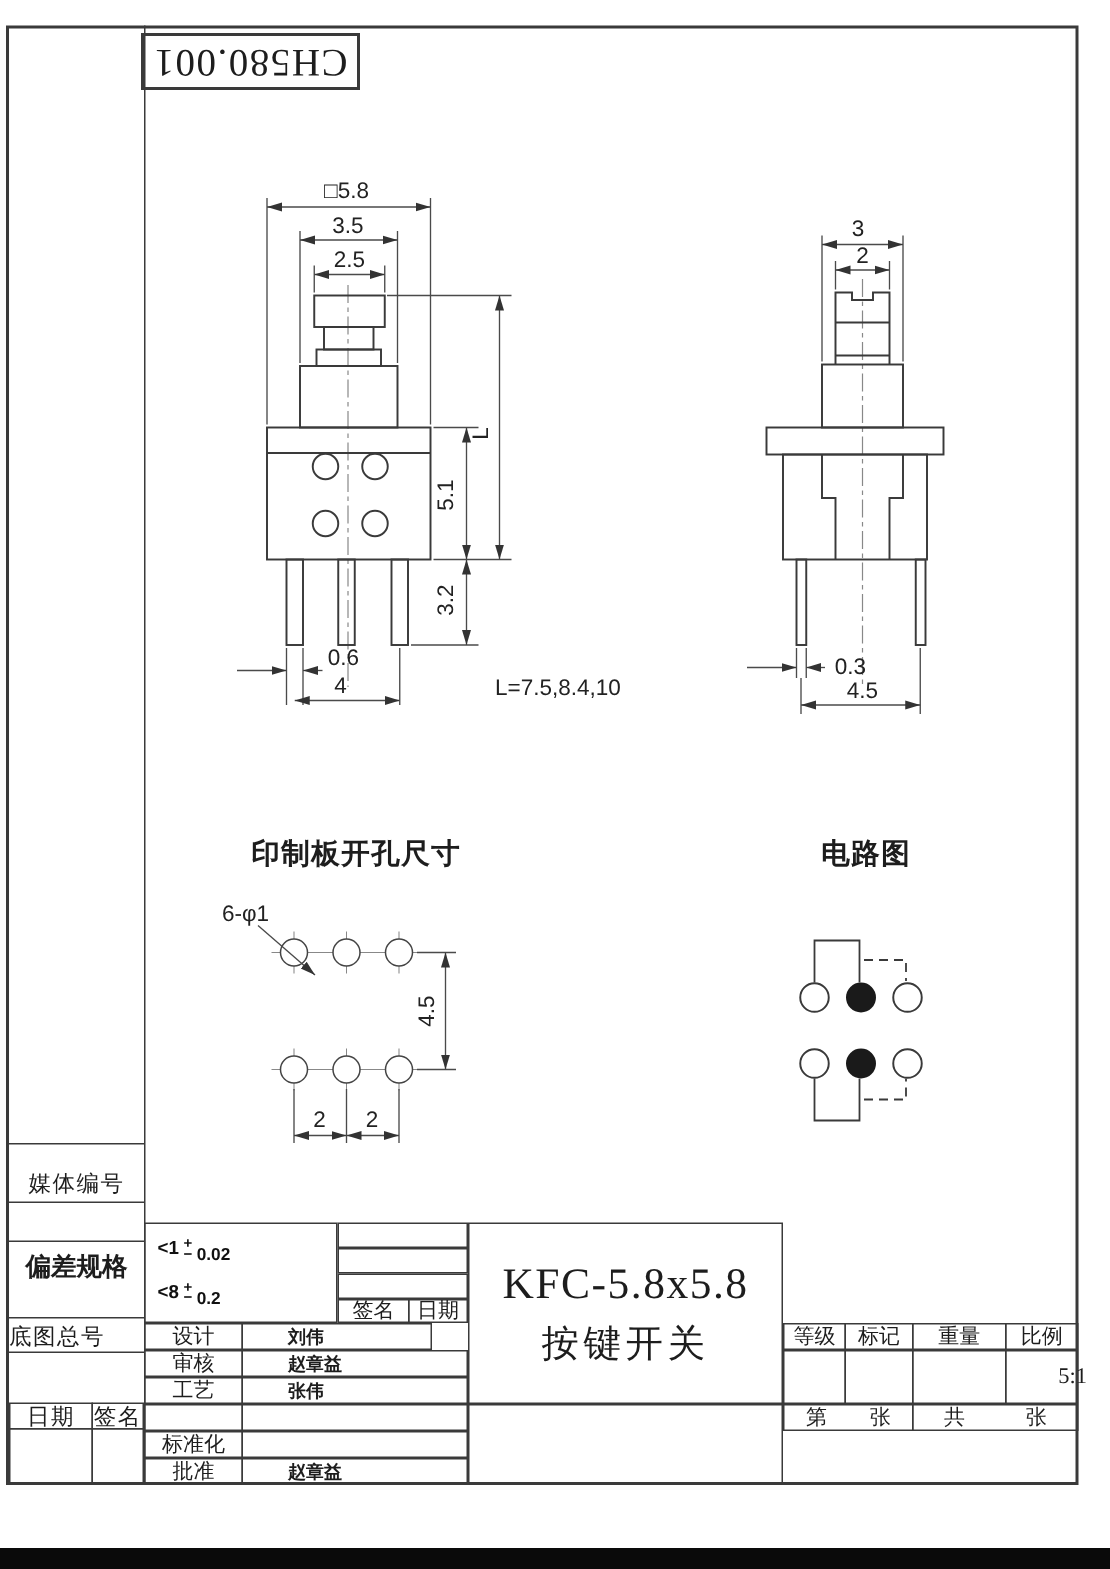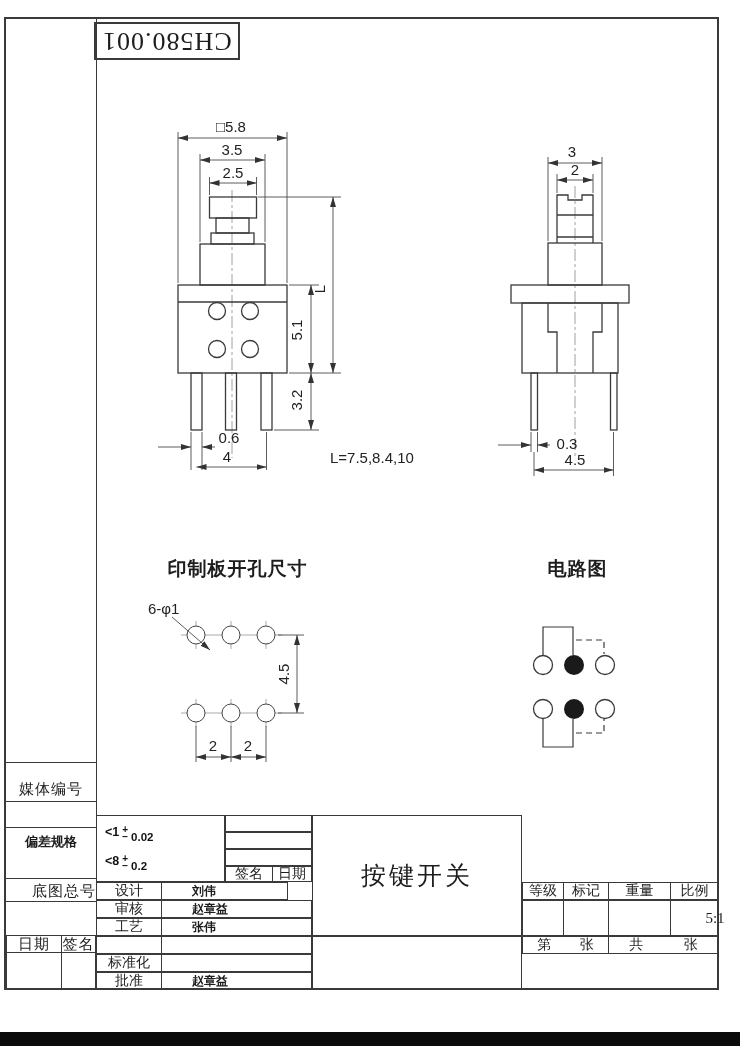--- a/index.html
+++ b/index.html
@@ -175,23 +175,23 @@
     </g>
   </svg>
 
   <div class="abs cn-title" style="left:165px;top:556px;width:145px;">印制板开孔尺寸</div>
   <div class="abs cn-title" style="left:540px;top:556px;width:75px;">电路图</div>
 
   <div class="hline" style="left:6px;top:762px;width:90px;"></div>
   <div class="abs lab15" style="left:6px;top:780px;width:90px;text-align:center;">媒体编号</div>
   <div class="hline" style="left:6px;top:801px;width:90px;"></div>
   <div class="hline" style="left:6px;top:827px;width:90px;"></div>
-  <div class="abs" style="left:6px;top:833px;width:90px;text-align:center;font-size:13px;font-weight:bold;">偏差规格</div>
+  <div class="abs" style="left:6px;top:833px;width:90px;text-align:center;font-size:17px;font-weight:bold;">偏差规格</div>
   <div class="hline" style="left:6px;top:878px;width:90px;"></div>
-  <div class="abs lab15" style="left:6px;top:882px;width:90px;text-align:right;">底图总号</div>
+  <div class="abs lab15" style="left:6px;top:882px;width:90px;text-align:left;">底图总号</div>
   <div class="hline" style="left:6px;top:901px;width:90px;"></div>
   <div class="cell lab15" style="left:6px;top:935px;width:56px;height:18px;">日期</div>
   <div class="cell lab15" style="left:61px;top:935px;width:35px;height:18px;">签名</div>
   <div class="cell" style="left:6px;top:952px;width:56px;height:38px;"></div>
   <div class="cell" style="left:61px;top:952px;width:35px;height:38px;"></div>
 
   <div class="cell" style="left:96px;top:815px;width:129px;height:67px;flex-direction:column;align-items:flex-start;justify-content:space-around;padding:4px 0 4px 8px;">
     <div class="tolrow">
       <span>&lt;1</span>
       <span class="pm">
@@ -223,20 +223,21 @@
   <div class="cell lab14" style="left:96px;top:918px;width:66px;height:18px;">工艺</div>
   <div class="cell val12" style="left:161px;top:918px;width:151px;height:18px;justify-content:flex-start;padding-left:30px;">张伟</div>
   <div class="cell lab14" style="left:96px;top:936px;width:66px;height:18px;"></div>
   <div class="cell val12" style="left:161px;top:936px;width:151px;height:18px;"></div>
   <div class="cell lab14" style="left:96px;top:954px;width:66px;height:18px;">标准化</div>
   <div class="cell val12" style="left:161px;top:954px;width:151px;height:18px;"></div>
   <div class="cell lab14" style="left:96px;top:972px;width:66px;height:18px;">批准</div>
   <div class="cell val12" style="left:161px;top:972px;width:151px;height:18px;justify-content:flex-start;padding-left:30px;">赵章益</div>
 
   <div class="cell" style="left:312px;top:815px;width:210px;height:121px;flex-direction:column;gap:6px;">
+    <div style="font-size:29px;letter-spacing:1px;">KFC-5.8x5.8</div>
     <div style="font-size:25px;letter-spacing:3px;">按键开关</div>
   </div>
   <div class="cell" style="left:312px;top:936px;width:210px;height:54px;"></div>
 
   <div class="cell lab14" style="left:522px;top:882px;width:42px;height:18px;">等级</div>
   <div class="cell lab14" style="left:563px;top:882px;width:46px;height:18px;">标记</div>
   <div class="cell lab14" style="left:608px;top:882px;width:63px;height:18px;">重量</div>
   <div class="cell lab14" style="left:670px;top:882px;width:49px;height:18px;">比例</div>
   <div class="cell" style="left:522px;top:900px;width:42px;height:36px;"></div>
   <div class="cell" style="left:563px;top:900px;width:46px;height:36px;"></div>

